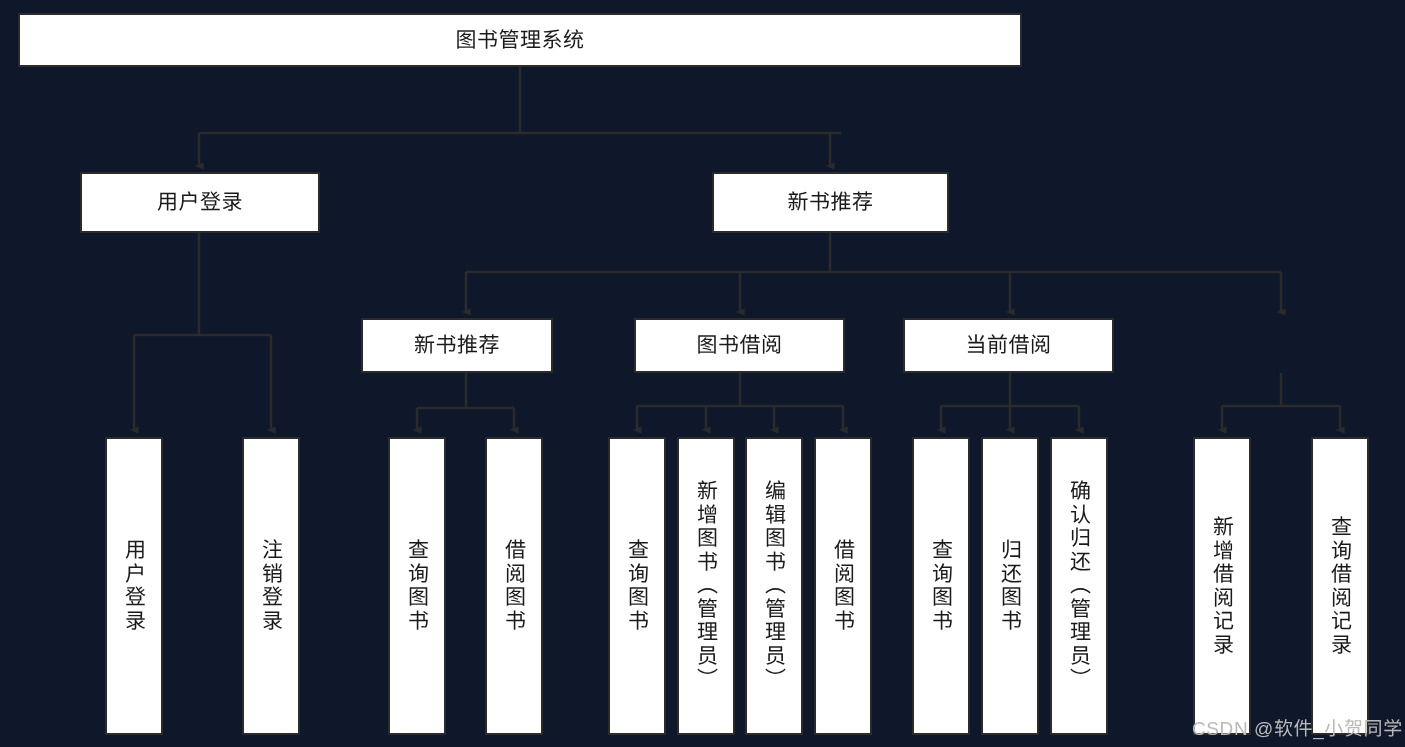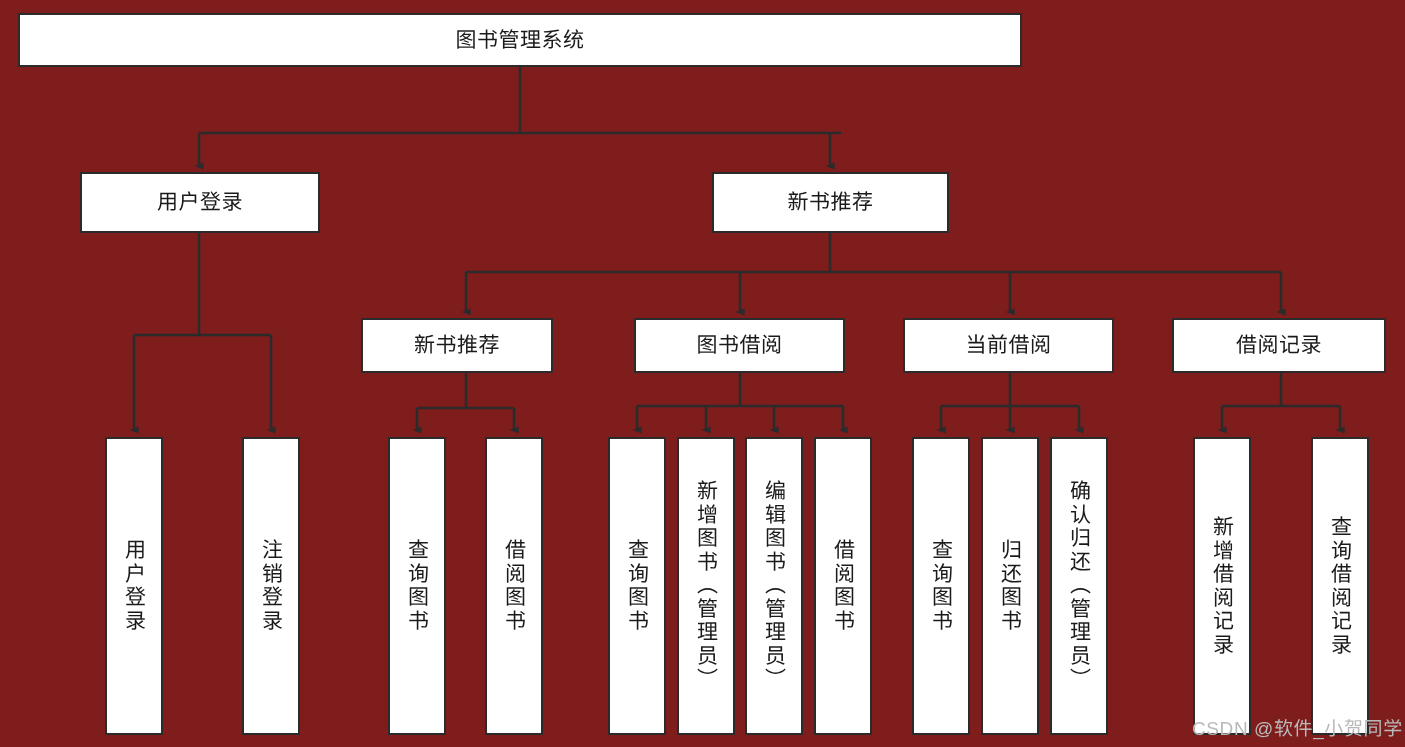--- a/index.html
+++ b/index.html
@@ -8,21 +8,21 @@
     padding: 0;
     background: #ffffff;
   }
   body {
     font-family: "Liberation Sans", "DejaVu Sans", sans-serif;
   }
   #diagram-root {
     position: relative;
     width: 1405px;
     height: 747px;
-    background: #7f1d1d;
+    background: #0f172a;
     overflow: hidden;
   }
   #edge-layer {
     position: absolute;
     left: 0;
     top: 0;
     width: 1405px;
     height: 747px;
   }
   .node {
@@ -139,23 +139,20 @@
   </div>
 
   <div class="node" style="left:634px; top:318px; width:211px; height:55px;justify-content:center;">
     <span class="node-label">图书借阅</span>
   </div>
 
   <div class="node" style="left:903px; top:318px; width:211px; height:55px;">
     <span class="node-label">当前借阅</span>
   </div>
 
-  <div class="node" style="left:1172px; top:318px; width:214px; height:55px;">
-    <span class="node-label">借阅记录</span>
-  </div>
 
   <div class="node vertical" style="left:105px; top:437px; width:58px; height:298px;">
     <span class="node-label" style="margin-top: 100px;">用户登录</span>
   </div>
 
   <div class="node vertical" style="left:242px; top:437px; width:58px; height:298px;">
     <span class="node-label" style="margin-top: 100px;">注销登录</span>
   </div>
 
   <div class="node vertical" style="left:388px; top:437px; width:58px; height:298px;">

